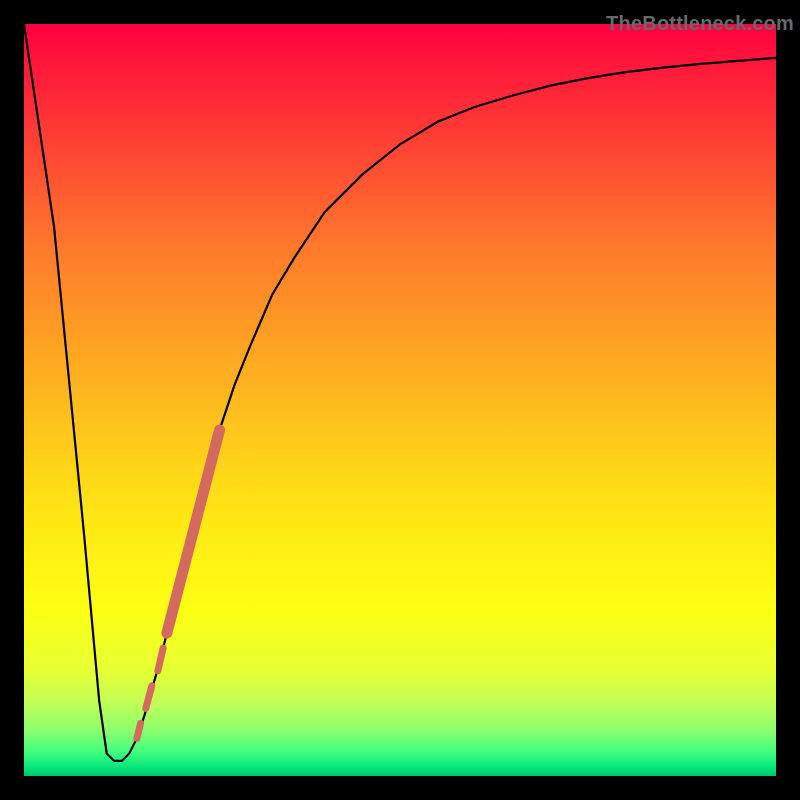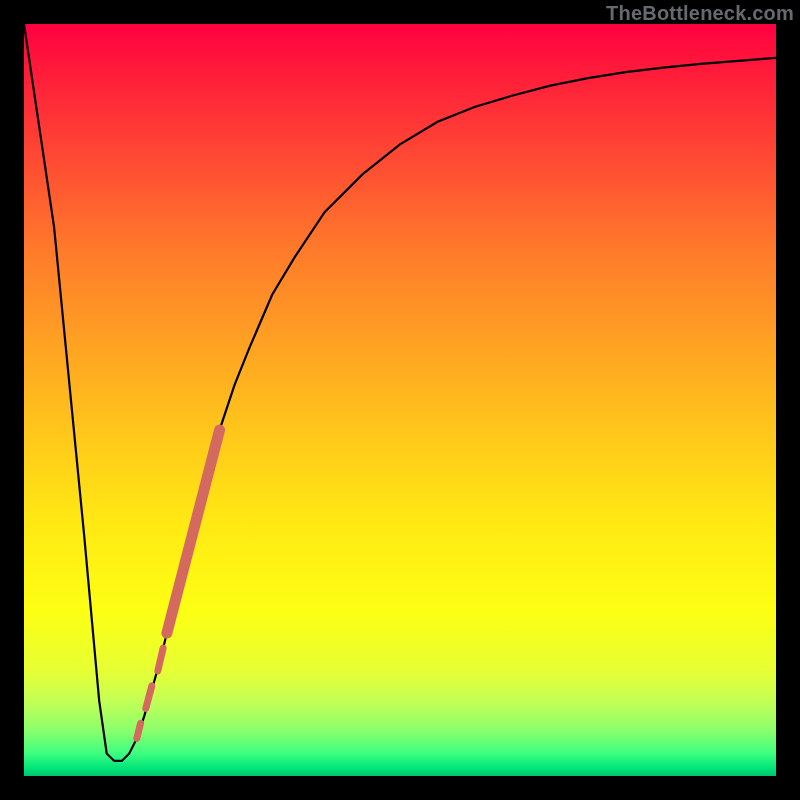--- a/index.html
+++ b/index.html
@@ -40,21 +40,21 @@
       #e6ff34 86%,
       #c4ff55 90%,
       #8aff6d 94%,
       #3dff7f 97%,
       #00e47a 99%,
       #00c56e 100%
     );
   }
   .watermark {
     position: absolute;
-    top: 2px;
+    top: 12px;
     right: 6px;
     font-size: 20px;
     font-weight: 600;
     color: #666a6e;
     letter-spacing: 0.2px;
     user-select: none;
   }
   svg.curve {
     position: absolute;
     inset: 0;

